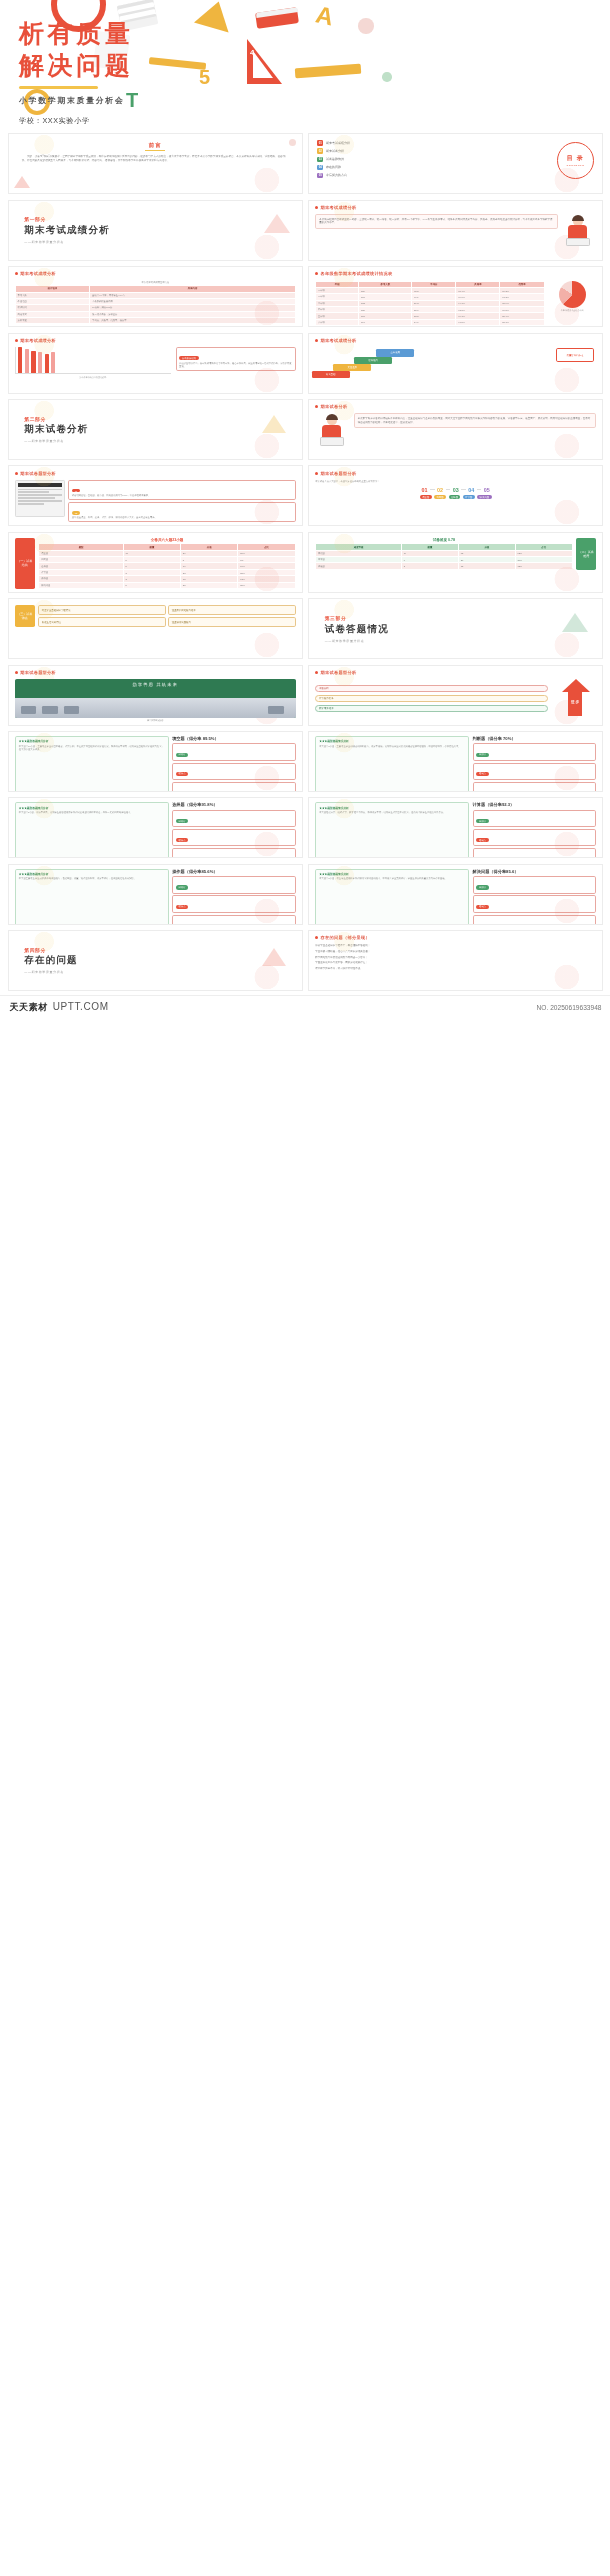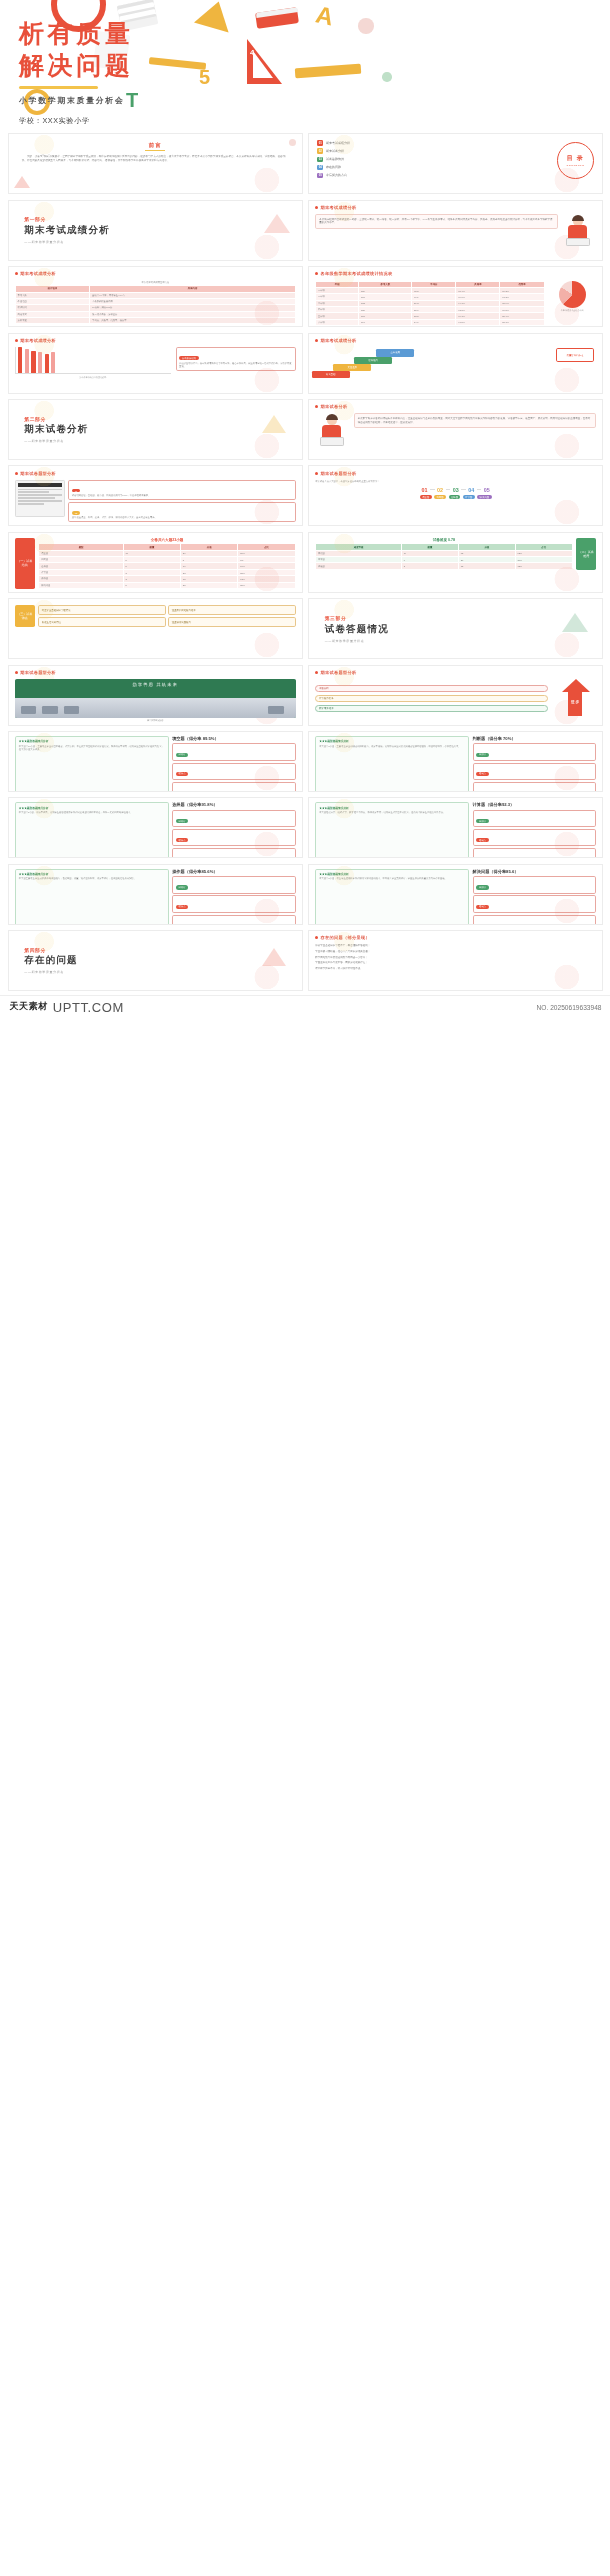--- a/index.html
+++ b/index.html
@@ -176,21 +176,21 @@
   .pill.green{ background:#4aa06a; }
   .pill.yellow{ background:#efb53f; }
 
   
   .footer{
     height:24px; background:#ffffff; display:flex; align-items:center;
     justify-content:space-between; padding:0 9.5px; border-top:0.6px solid #eee;
   }
   .fl{ display:flex; align-items:flex-start; gap:4.8px; }
   .flogo{ font-size:9px; font-weight:bold; color:#2b2b2b; letter-spacing:0.6px;}
-  .fsub{ font-size:13px; color:#555; letter-spacing:0.6px;}
+  .fsub{ font-size:10px; color:#555; letter-spacing:0.6px;}
   .fr{ font-size:6.6px; color:#777; }
   .hr-line{ height:0.6px; background:#e5e5e5; }
 </style>
 </head>
 <body>
 
 <div class="page">
 
   <div class="cover">
     <div class="cover-inner">

